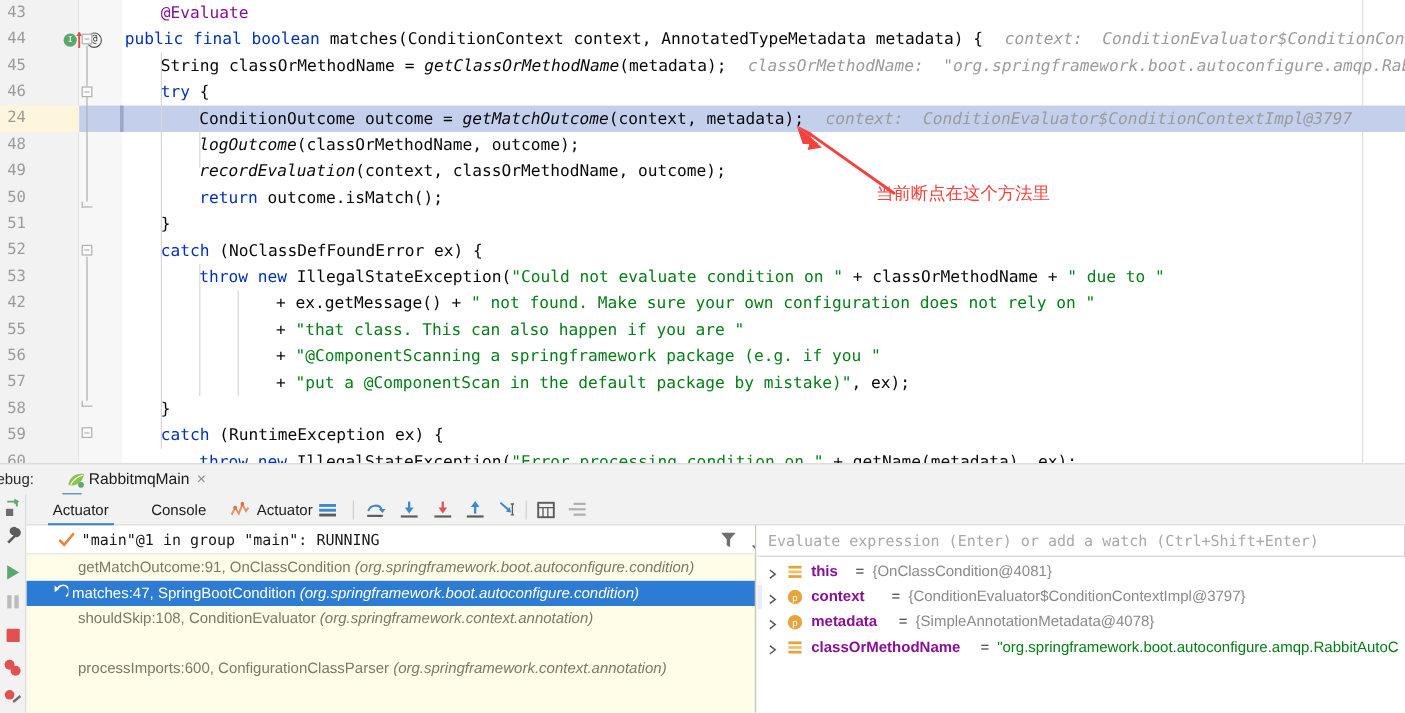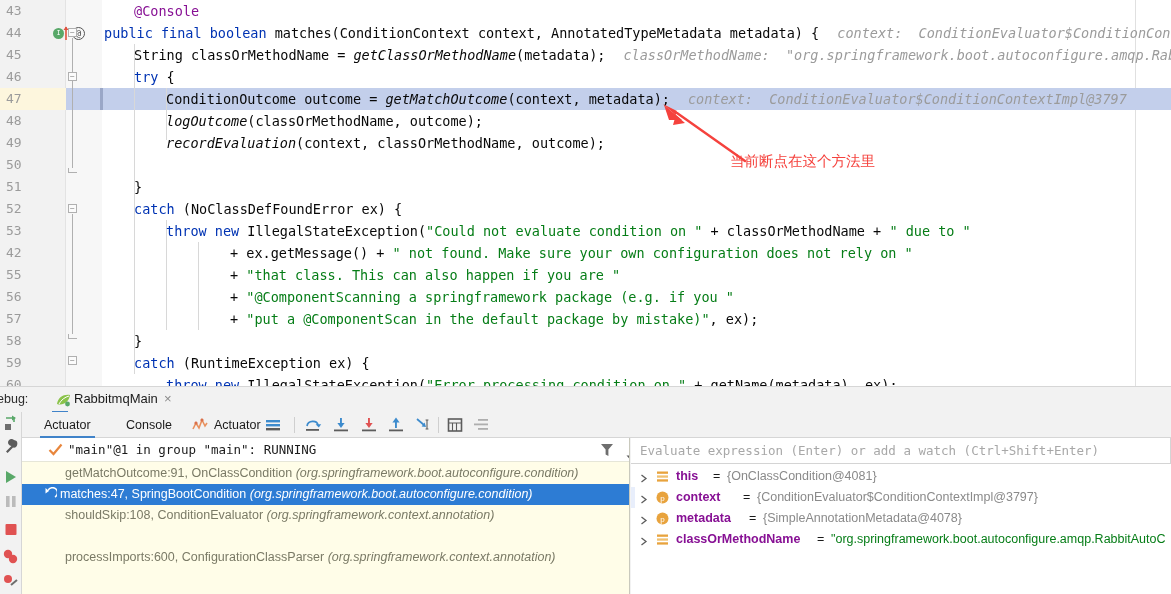--- a/index.html
+++ b/index.html
@@ -203,21 +203,21 @@
       <span class="ovr">@</span>
     </span>
   </div>
   <div class="ln-row" style="top:44px">
       <span class="ln-num">45</span>
     </div>
   <div class="ln-row" style="top:66px">
       <span class="ln-num">46</span>
     </div>
   <div class="ln-row" style="top:88px">
-      <span class="ln-num">47</span>
+      <span class="ln-num">24</span>
     </div>
   <div class="ln-row" style="top:110px">
       <span class="ln-num">48</span>
     </div>
   <div class="ln-row" style="top:132px">
       <span class="ln-num">49</span>
     </div>
   <div class="ln-row" style="top:154px">
       <span class="ln-num">50</span>
     </div>
@@ -262,32 +262,33 @@
   <div class="fold-end" style="left:68px; top:334px"></div>
   <div class="fold" style="left:68px; top:356px">−</div>
 
   <div class="exec-bar" style="top:88px"></div>
 
   <div class="indent-guide" style="left:134px; top:44px; height:330px"></div>
   <div class="indent-guide" style="left:166px; top:88px; height:52px"></div>
   <div class="indent-guide" style="left:166px; top:220px; height:110px"></div>
   <div class="indent-guide" style="left:198px; top:242px; height:88px"></div>
 
-  <div class="code-row" style="left:134px; top:0px"><span class="fld">@Console</span></div>
+  <div class="code-row" style="left:134px; top:0px"><span class="fld">@Evaluate</span></div>
 
   <div class="code-row" style="left:104px; top:22px"><span class="k">public final boolean </span><span class="plain">matches(ConditionContext context, AnnotatedTypeMetadata metadata) {</span><span class="hint" style="margin-left:18px">context:  ConditionEvaluator$ConditionContex</span></div>
 
   <div class="code-row" style="left:134px; top:44px"><span class="plain">String classOrMethodName = </span><span class="m">getClassOrMethodName</span><span class="plain">(metadata);</span><span class="hint" style="margin-left:18px">classOrMethodName:  "org.springframework.boot.autoconfigure.amqp.Rabbi</span></div>
 
   <div class="code-row" style="left:134px; top:66px"><span class="k">try</span><span class="plain"> {</span></div>
 
   <div class="code-row" style="left:166px; top:88px; background:transparent"><span class="plain">ConditionOutcome outcome = </span><span class="m">getMatchOutcome</span><span class="plain">(context, metadata);</span><span class="hint" style="margin-left:18px">context:  ConditionEvaluator$ConditionContextImpl@3797</span></div>
 
   <div class="code-row" style="left:166px; top:110px"><span class="m">logOutcome</span><span class="plain">(classOrMethodName, outcome);</span></div>
   <div class="code-row" style="left:166px; top:132px"><span class="m">recordEvaluation</span><span class="plain">(context, classOrMethodName, outcome);</span></div>
+  <div class="code-row" style="left:166px; top:154px"><span class="k">return</span><span class="plain"> outcome.isMatch();</span></div>
   <div class="code-row" style="left:134px; top:176px"><span class="plain">}</span></div>
   <div class="code-row" style="left:134px; top:198px"><span class="k">catch</span><span class="plain"> (NoClassDefFoundError ex) {</span></div>
   <div class="code-row" style="left:166px; top:220px"><span class="k">throw new</span><span class="plain"> IllegalStateException(</span><span class="s">"Could not evaluate condition on "</span><span class="plain"> + classOrMethodName + </span><span class="s">" due to "</span></div>
   <div class="code-row" style="left:230px; top:242px"><span class="plain">+ ex.getMessage() + </span><span class="s">" not found. Make sure your own configuration does not rely on "</span></div>
   <div class="code-row" style="left:230px; top:264px"><span class="plain">+ </span><span class="s">"that class. This can also happen if you are "</span></div>
   <div class="code-row" style="left:230px; top:286px"><span class="plain">+ </span><span class="s">"@ComponentScanning a springframework package (e.g. if you "</span></div>
   <div class="code-row" style="left:230px; top:308px"><span class="plain">+ </span><span class="s">"put a @ComponentScan in the default package by mistake)"</span><span class="plain">, ex);</span></div>
   <div class="code-row" style="left:134px; top:330px"><span class="plain">}</span></div>
   <div class="code-row" style="left:134px; top:352px"><span class="k">catch</span><span class="plain"> (RuntimeException ex) {</span></div>
   <div class="code-row" style="left:166px; top:374px"><span class="k">throw new</span><span class="plain"> IllegalStateException(</span><span class="s">"Error processing condition on "</span><span class="plain"> + getName(metadata), ex);</span></div>

